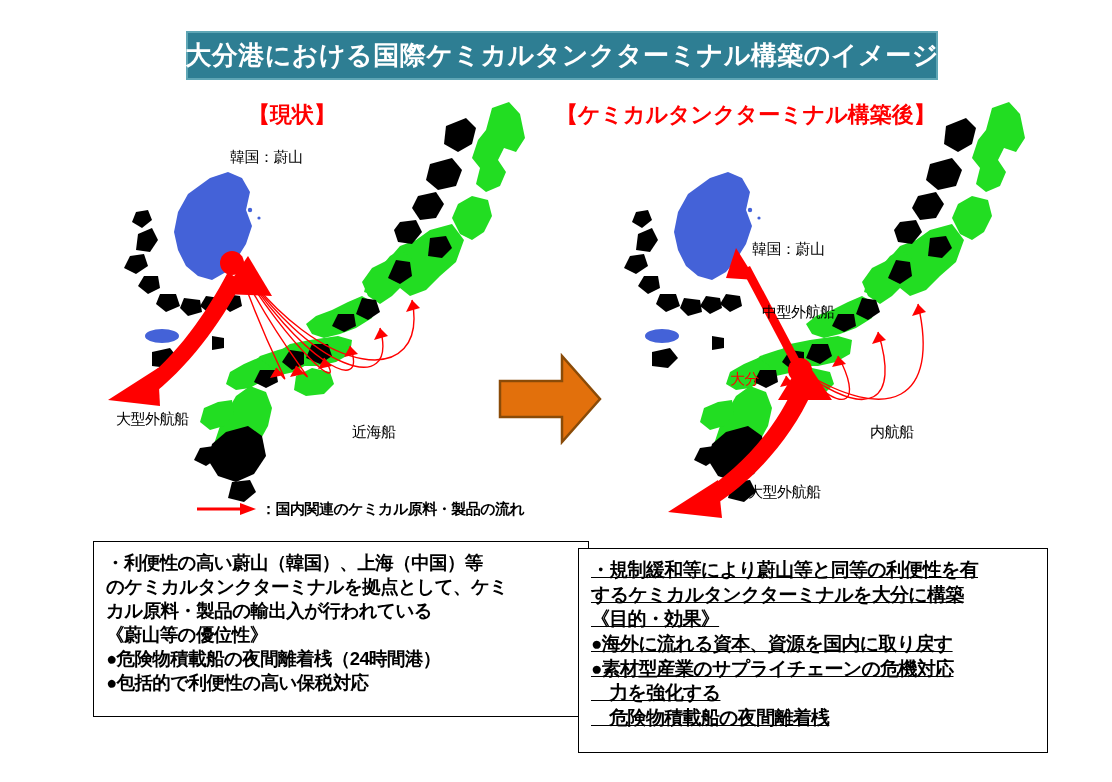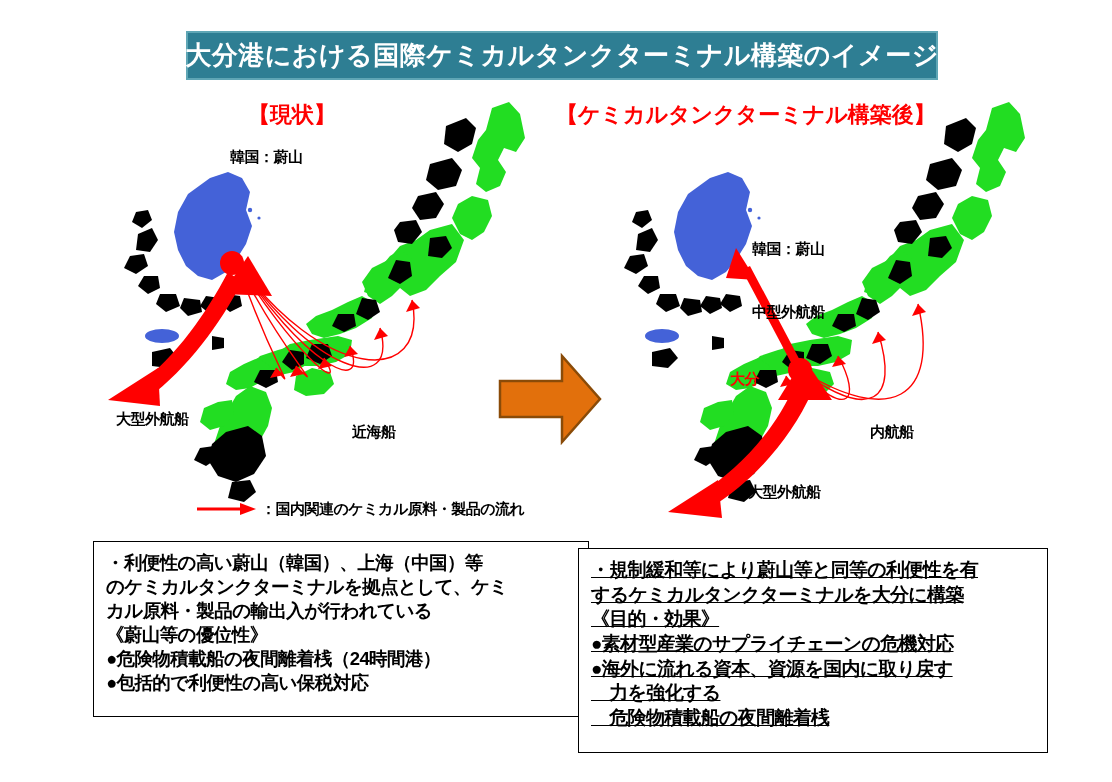--- a/index.html
+++ b/index.html
@@ -31,21 +31,21 @@
   #head-right{left:556px;top:100px;}
 
   
   .map{position:absolute;top:100px;width:430px;height:420px;}
   #map-left{left:100px;}
   #map-right{left:600px;}
   .map svg{display:block;width:100%;height:100%;overflow:visible;}
 
   
   .mlabel{
-    position:absolute;font-size:15px;font-weight:700;color:#000;
+    position:absolute;font-size:15px;font-weight:400;color:#000;
     white-space:nowrap;letter-spacing:-.5px;
   }
   .mlabel.red{color:#FF0000;}
 
   
   #center-arrow{position:absolute;left:498px;top:353px;width:104px;height:92px;}
 
   
   #legend{
     position:absolute;left:196px;top:498px;height:22px;
@@ -253,21 +253,21 @@
       <g>
         <path fill="#FF0000" d="M196,282 C176,330 140,368 100,394 L110,408 C156,380 192,336 212,292 Z"></path>
         <polygon fill="#FF0000" points="204,258 232,300 178,300"></polygon>
         <polygon fill="#FF0000" points="68,412 118,380 122,418"></polygon>
       </g>
 
       <circle cx="200" cy="270" r="12" fill="#FF0000"></circle>
     </svg>
 
     <div class="mlabel" style="left:152px;top:140px;">韓国：蔚山</div>
-    <div class="mlabel" style="left:152px;top:203px;text-align:center;">中型外航船</div>
+    <div class="mlabel" style="left:162px;top:203px;text-align:center;">中型外航船</div>
     <div class="mlabel red" style="left:130px;top:270px;">大分</div>
     <div class="mlabel" style="left:270px;top:323px;">内航船</div>
     <div class="mlabel" style="left:148px;top:383px;">大型外航船</div>
   </div>
 
   <div id="center-arrow">
     <svg viewBox="0 0 104 92">
       <polygon points="2,28 64,28 64,3 102,46 64,89 64,64 2,64" fill="#E2700C" stroke="#8A4B08" stroke-width="2.5" stroke-linejoin="miter"></polygon>
     </svg>
   </div>
@@ -286,19 +286,19 @@
     <p>カル原料・製品の輸出入が行われている</p>
     <p>《蔚山等の優位性》</p>
     <p>●危険物積載船の夜間離着桟（24時間港）</p>
     <p>●包括的で利便性の高い保税対応</p>
   </div>
 
   <div class="textbox" id="box-right">
     <p>・規制緩和等により蔚山等と同等の利便性を有</p>
     <p>するケミカルタンクターミナルを大分に構築</p>
     <p>《目的・効果》</p>
+    <p>●海外に流れる資本、資源を国内に取り戻す</p>
     <p>●素材型産業のサプライチェーンの危機対応</p>
-    <p>●海外に流れる資本、資源を国内に取り戻す</p>
     <p>　力を強化する</p>
     <p>　危険物積載船の夜間離着桟</p>
   </div>
 
 </div>
 
 </body></html>

